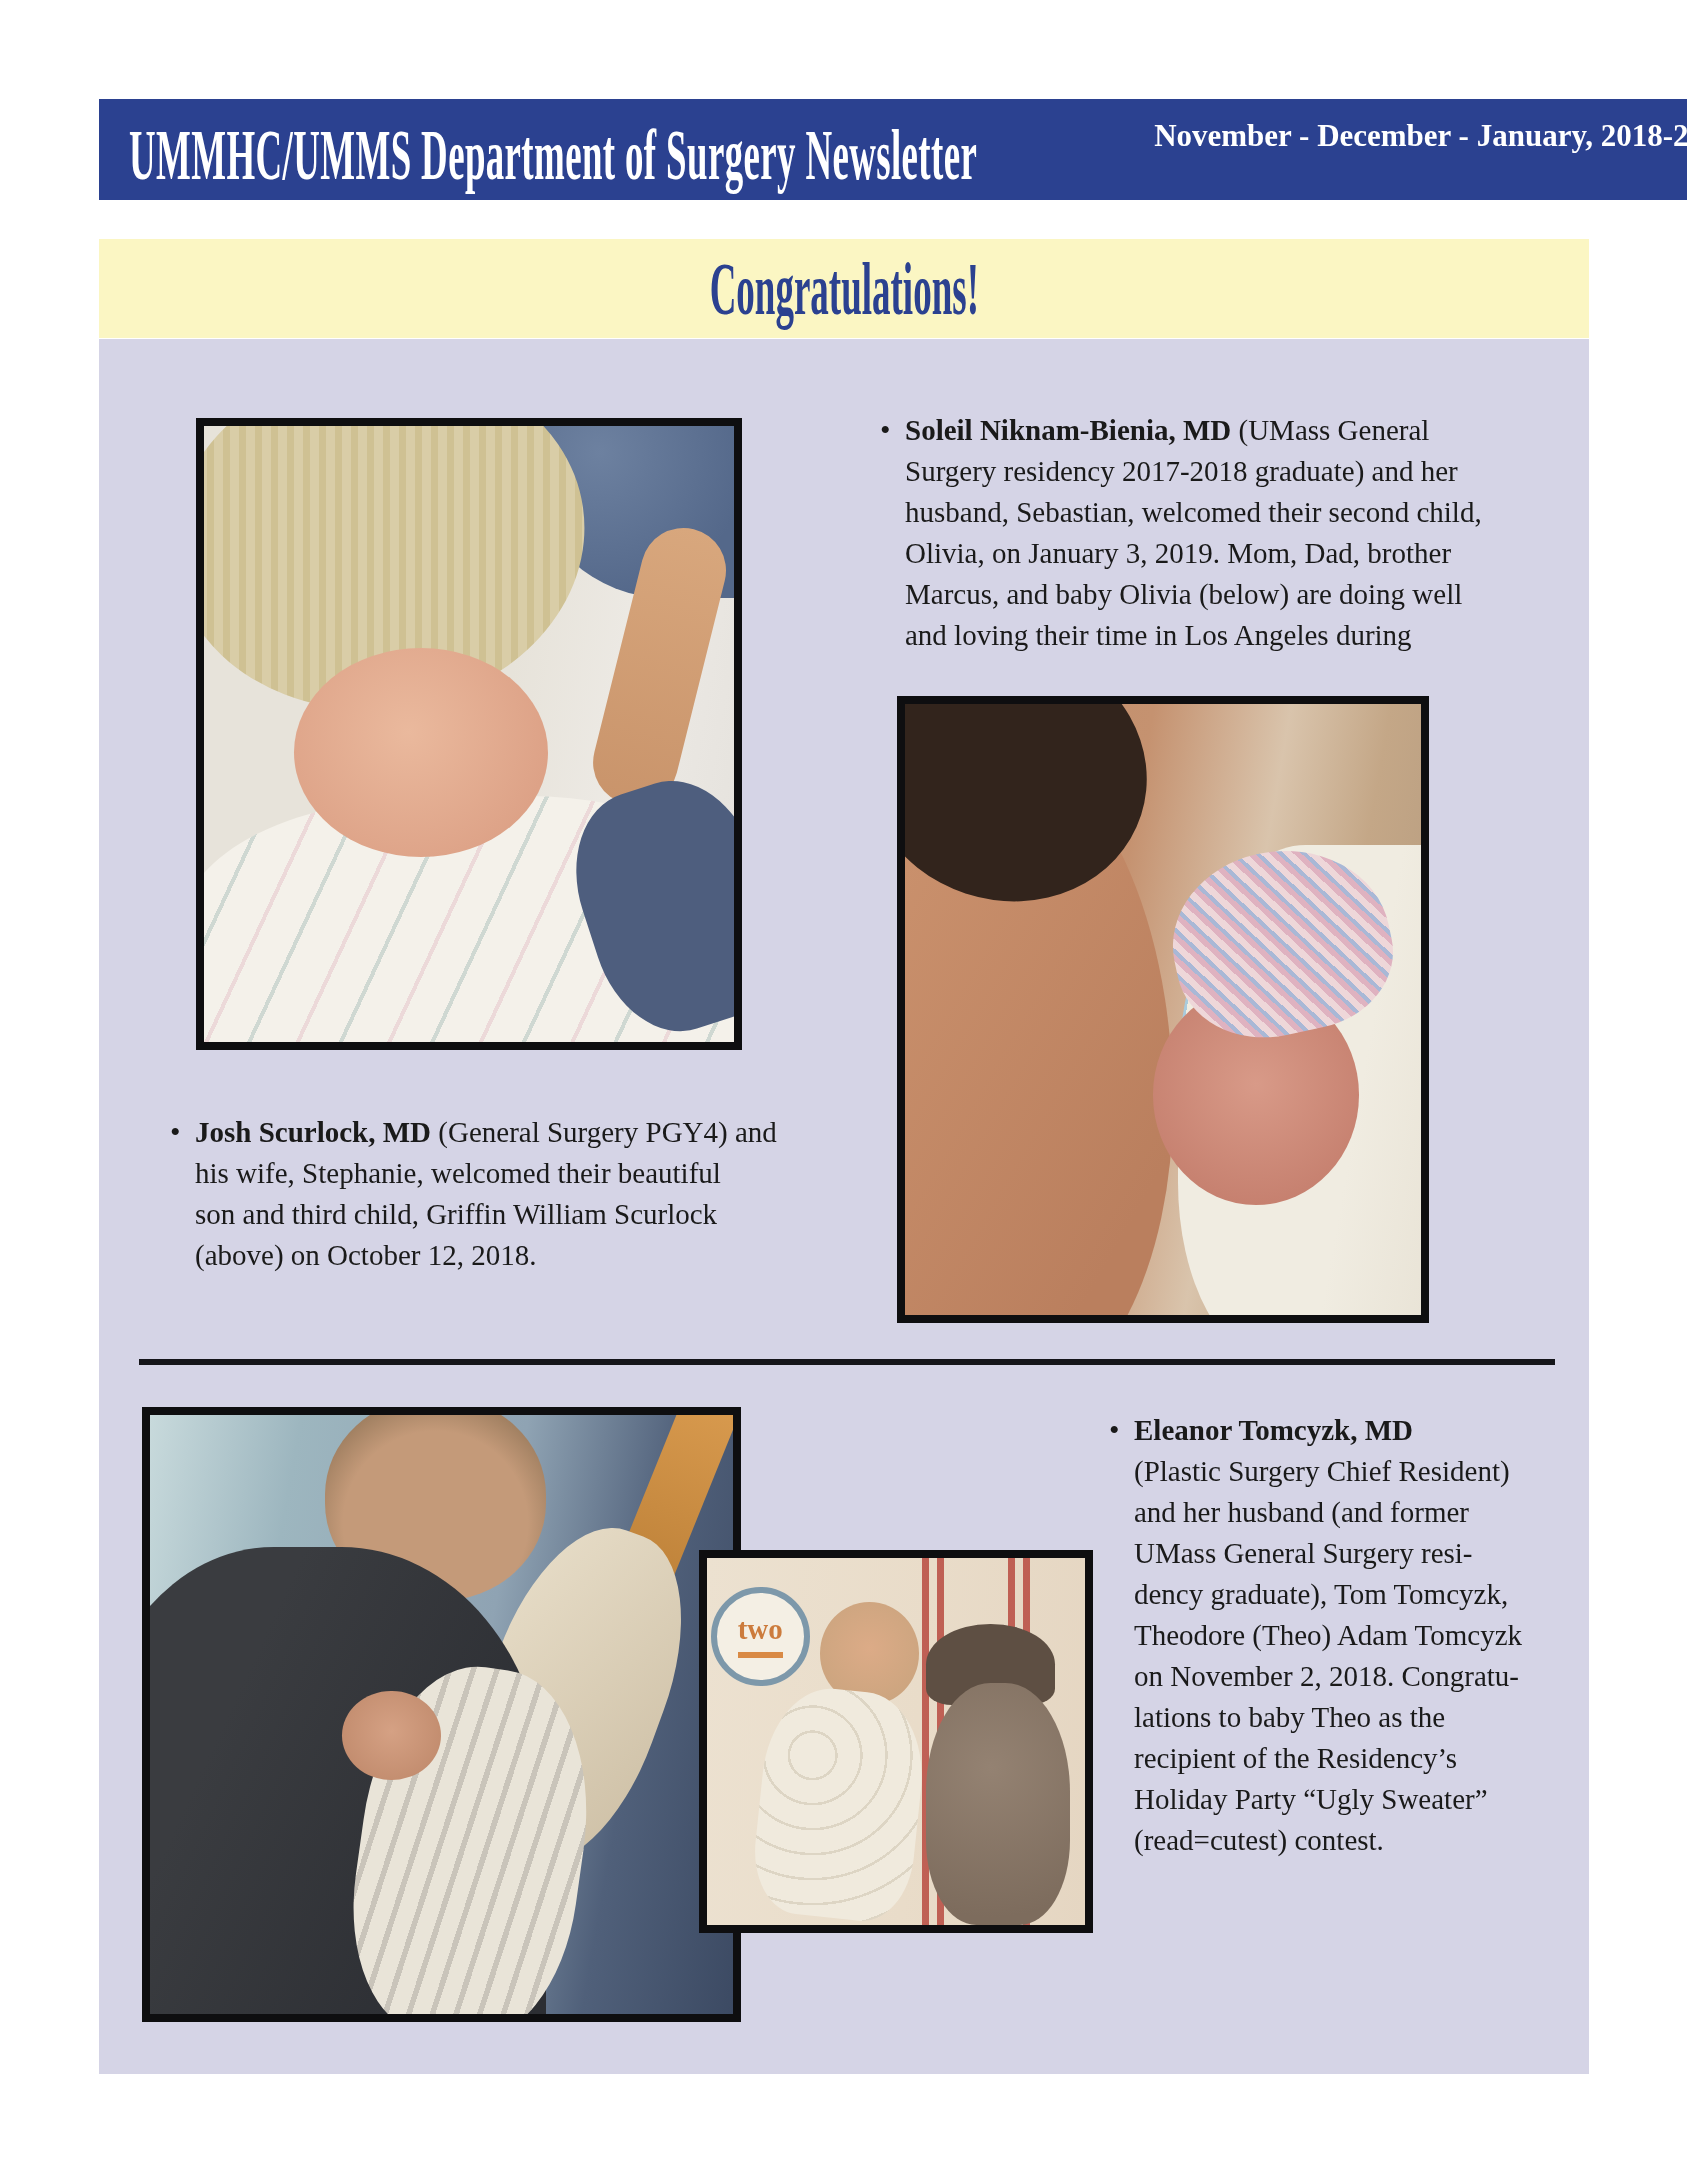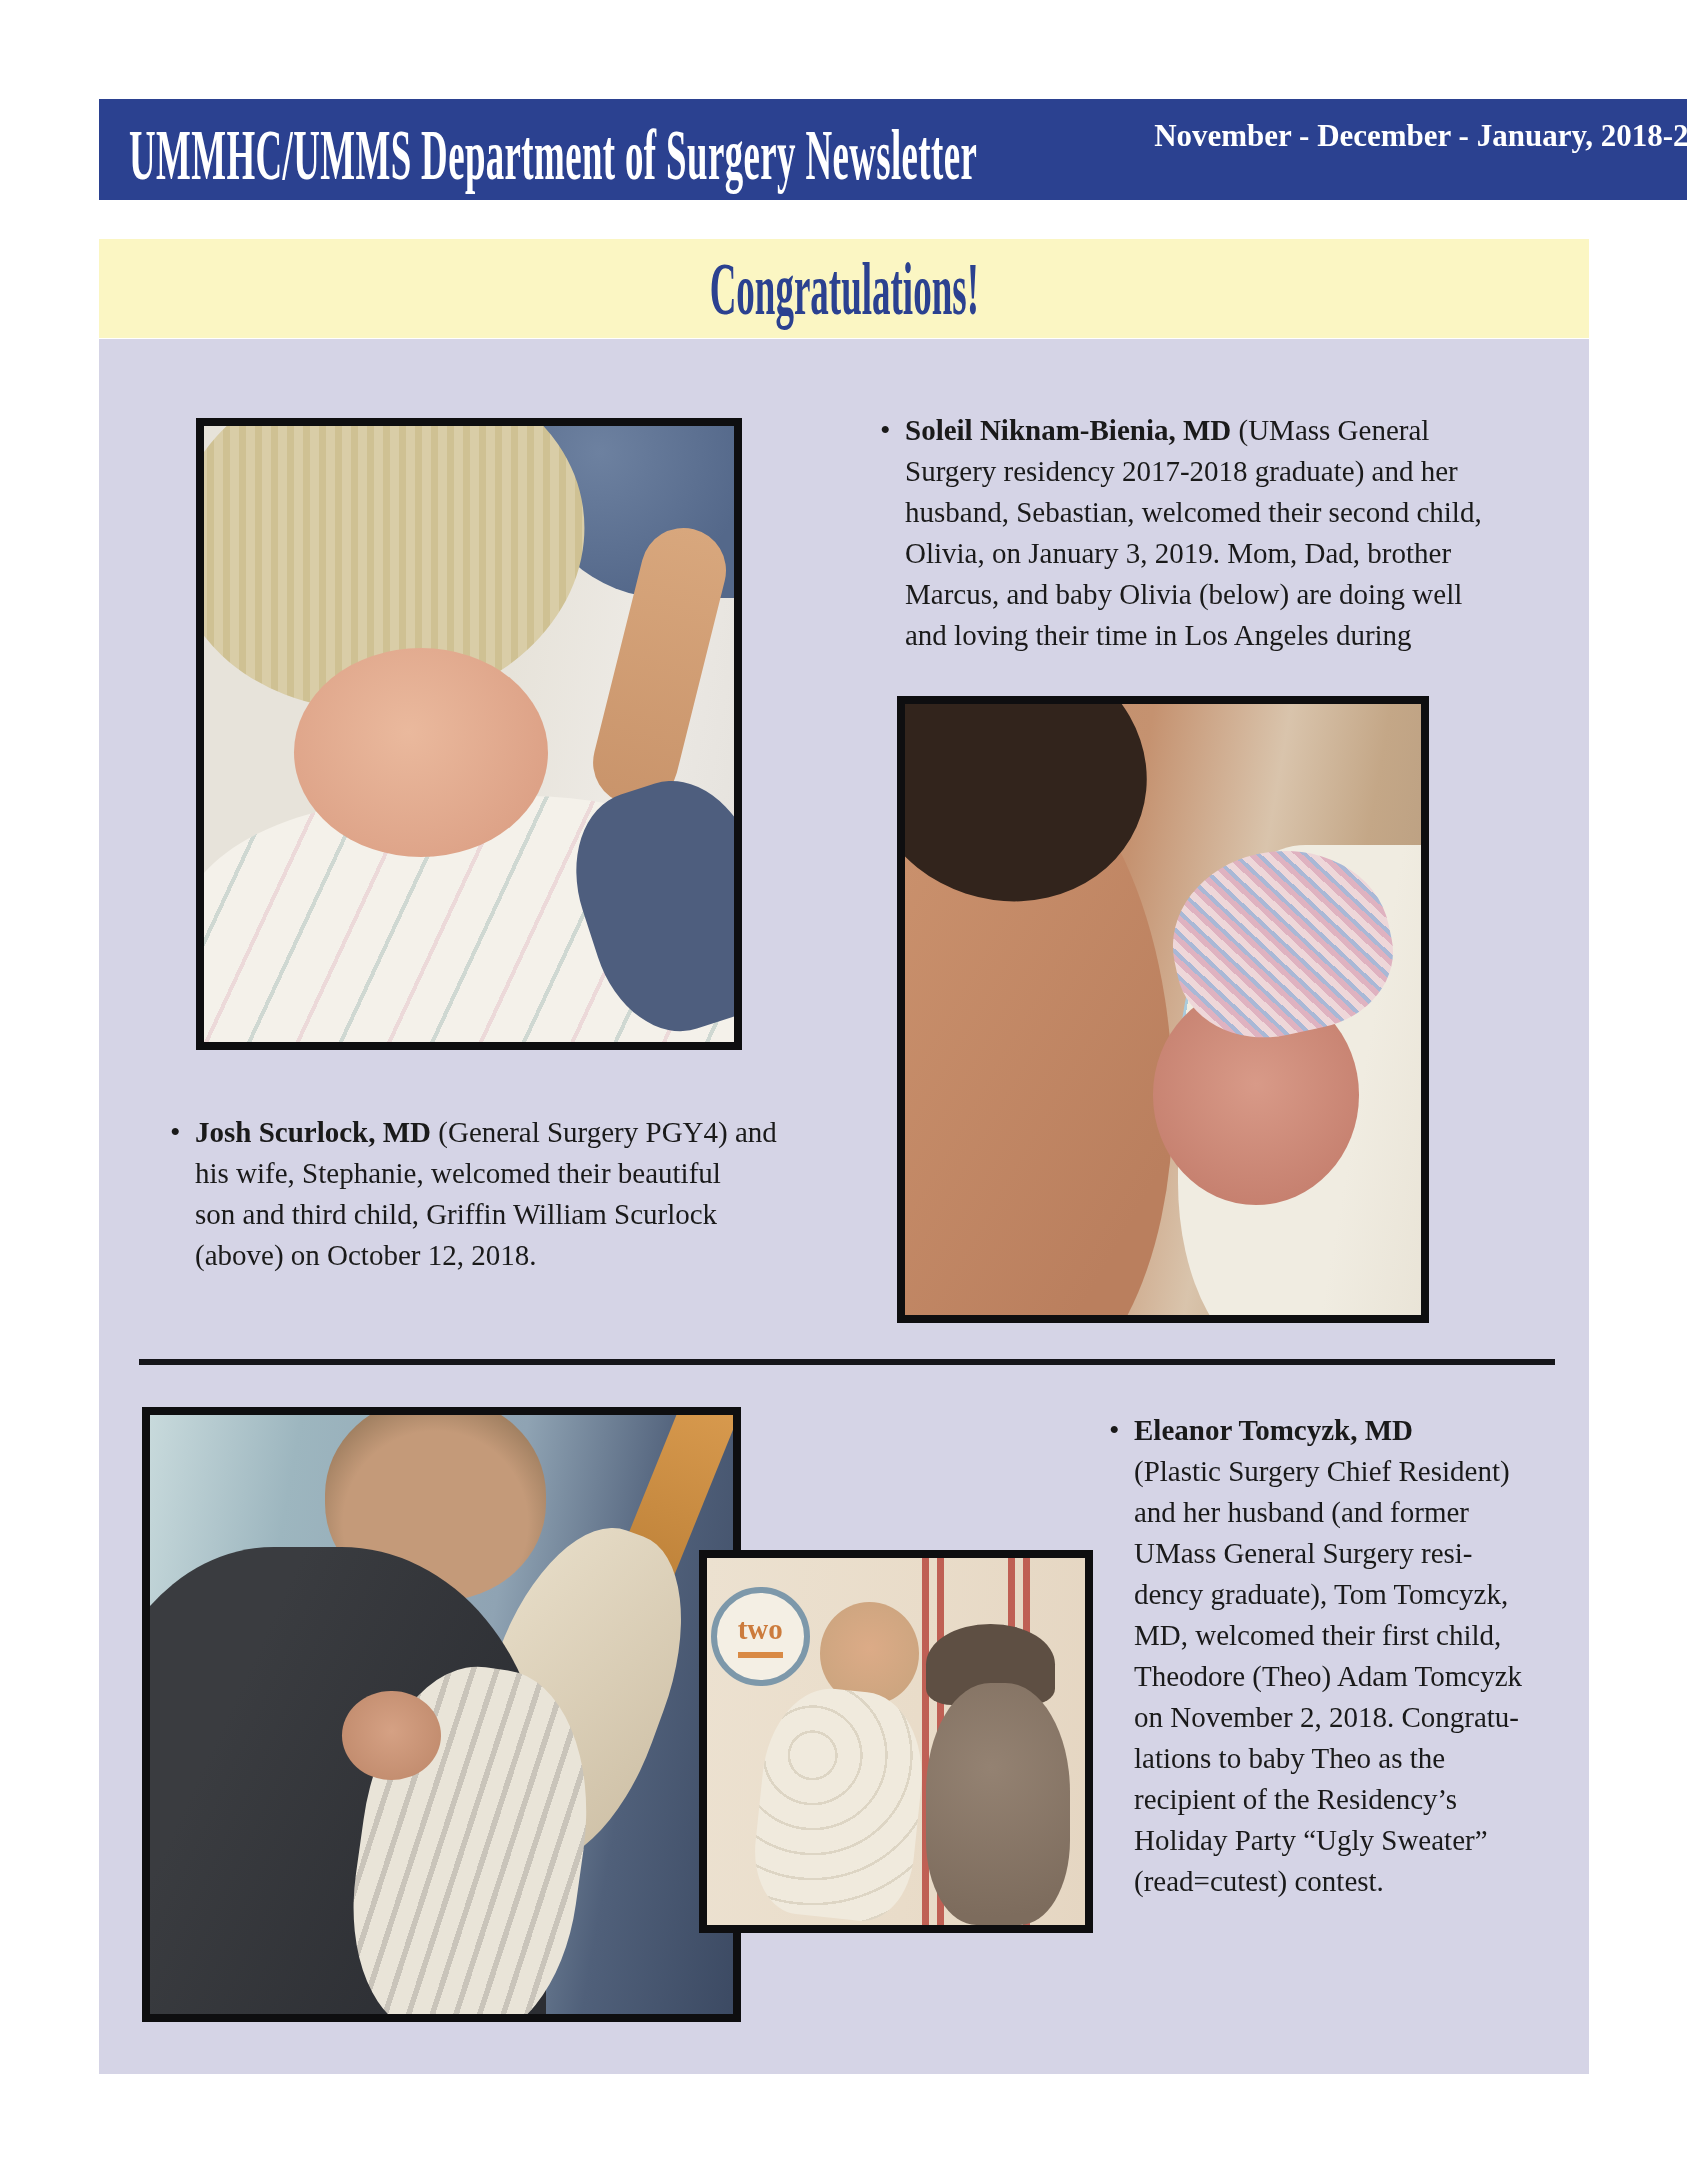--- a/index.html
+++ b/index.html
@@ -184,21 +184,20 @@
     </div>
 
     <div class="ann ann-eleanor">
       <span class="bullet">•</span>
       <div class="lines">
           <div class="tl"><b>Eleanor Tomcyzk, MD</b></div>
           <div class="tl">(Plastic Surgery Chief Resident)</div>
           <div class="tl">and her husband (and former</div>
           <div class="tl">UMass General Surgery resi-</div>
           <div class="tl">dency graduate), Tom Tomcyzk,</div>
-          <div class="tl">MD, welcomed their first child,</div>
           <div class="tl">Theodore (Theo) Adam Tomcyzk</div>
           <div class="tl">on November 2, 2018. Congratu-</div>
           <div class="tl">lations to baby Theo as the</div>
           <div class="tl">recipient of the Residency’s</div>
           <div class="tl">Holiday Party “Ugly Sweater”</div>
           <div class="tl">(read=cutest) contest.</div>
         </div>
     </div>
 
   </div>

